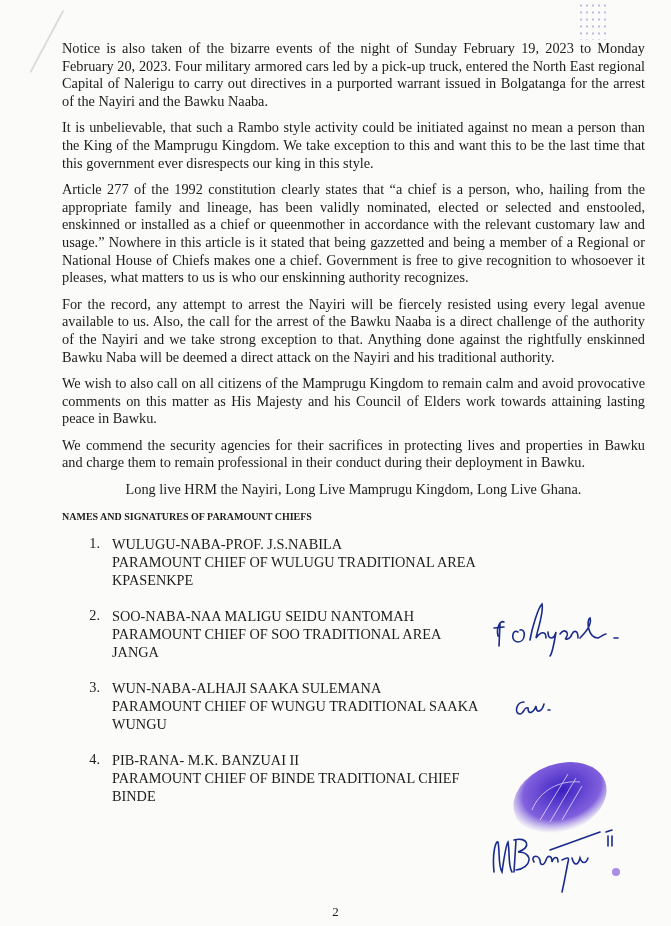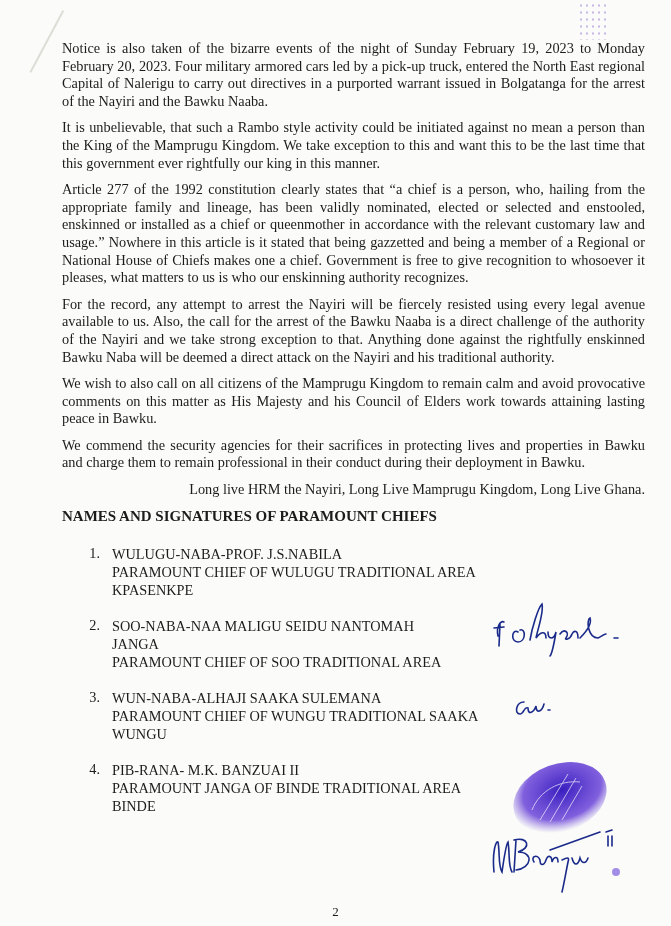--- a/index.html
+++ b/index.html
@@ -18,42 +18,42 @@
   .ink-specks {
     position: absolute; right: 38px; top: 2px; width: 30px; height: 38px;
     background-image: radial-gradient(#9b7fd3 0.8px, transparent 1.2px);
     background-size: 6px 7px; opacity: .55;
   }
   .body-text {
     position: absolute; left: 62px; top: 40px; width: 583px;
     font-size: 14.3px; line-height: 17.6px;
   }
   .para { margin: 0 0 9px 0; text-align: justify; }
-  .para.left { text-align: right; }
-  .heading { font-weight: bold; margin: 6px 0 20px 0; font-size: 15px; }
+  .para.left { text-align: center; }
+  .heading { font-weight: bold; margin: 6px 0 10px 0; font-size: 10px; }
   .chiefs { list-style: none; margin: 0; padding: 0; }
   .chief { display: flex; margin-bottom: 18px; }
   .chief .num { width: 50px; text-align: right; padding-right: 12px; box-sizing: border-box; }
   .chief .lines div { line-height: 18px; }
   .sig { position: absolute; }
   .page-number {
     position: absolute; left: 0; width: 671px; top: 904px;
     text-align: center; font-size: 13px;
   }
 </style>
 </head>
 <body>
 
 <div class="page">
   <div class="fold"></div>
   <div class="ink-specks"></div>
 
   <div class="body-text">
     <p class="para">Notice is also taken of the bizarre events of the night of Sunday February 19, 2023 to Monday February 20, 2023. Four military armored cars led by a pick-up truck, entered the North East regional Capital of Nalerigu to carry out directives in a purported warrant issued in Bolgatanga for the arrest of the Nayiri and the Bawku Naaba.</p>
-    <p class="para">It is unbelievable, that such a Rambo style activity could be initiated against no mean a person than the King of the Mamprugu Kingdom. We take exception to this and want this to be the last time that this government ever rightfully our king in this manner.</p>
+    <p class="para">It is unbelievable, that such a Rambo style activity could be initiated against no mean a person than the King of the Mamprugu Kingdom. We take exception to this and want this to be the last time that this government ever disrespects our king in this style.</p>
     <p class="para">Article 277 of the 1992 constitution clearly states that “a chief is a person, who, hailing from the appropriate family and lineage, has been validly nominated, elected or selected and enstooled, enskinned or installed as a chief or queenmother in accordance with the relevant customary law and usage.” Nowhere in this article is it stated that being gazzetted and being a member of a Regional or National House of Chiefs makes one a chief. Government is free to give recognition to whosoever it pleases, what matters to us is who our enskinning authority recognizes.</p>
     <p class="para">For the record, any attempt to arrest the Nayiri will be fiercely resisted using every legal avenue available to us. Also, the call for the arrest of the Bawku Naaba is a direct challenge of the authority of the Nayiri and we take strong exception to that. Anything done against the rightfully enskinned Bawku Naba will be deemed a direct attack on the Nayiri and his traditional authority.</p>
     <p class="para">We wish to also call on all citizens of the Mamprugu Kingdom to remain calm and avoid provocative comments on this matter as His Majesty and his Council of Elders work towards attaining lasting peace in Bawku.</p>
     <p class="para">We commend the security agencies for their sacrifices in protecting lives and properties in Bawku and charge them to remain professional in their conduct during their deployment in Bawku.</p>
     <p class="para left">Long live HRM the Nayiri, Long Live Mamprugu Kingdom, Long Live Ghana.</p>
 
     <div class="heading">NAMES AND SIGNATURES OF PARAMOUNT CHIEFS</div>
 
     <ol class="chiefs">
       <li class="chief">
@@ -61,37 +61,37 @@
         <div class="lines">
           <div>WULUGU-NABA-PROF. J.S.NABILA</div>
           <div>PARAMOUNT CHIEF OF WULUGU TRADITIONAL AREA</div>
           <div>KPASENKPE</div>
         </div>
       </li>
       <li class="chief">
         <span class="num">2.</span>
         <div class="lines">
           <div>SOO-NABA-NAA MALIGU SEIDU NANTOMAH</div>
+          <div>PARAMOUNT CHIEF OF SOO TRADITIONAL AREA</div>
           <div>JANGA</div>
-          <div>PARAMOUNT CHIEF OF SOO TRADITIONAL AREA</div>
         </div>
       </li>
       <li class="chief">
         <span class="num">3.</span>
         <div class="lines">
           <div>WUN-NABA-ALHAJI SAAKA SULEMANA</div>
           <div>PARAMOUNT CHIEF OF WUNGU TRADITIONAL SAAKA</div>
           <div>WUNGU</div>
         </div>
       </li>
       <li class="chief">
         <span class="num">4.</span>
         <div class="lines">
           <div>PIB-RANA- M.K. BANZUAI II</div>
-          <div>PARAMOUNT JANGA OF BINDE TRADITIONAL AREA</div>
+          <div>PARAMOUNT CHIEF OF BINDE TRADITIONAL CHIEF</div>
           <div>BINDE</div>
         </div>
       </li>
     </ol>
   </div>
 
   <svg class="sig" style="left:490px; top:598px;" width="150" height="60" viewBox="0 0 150 60">
     <g fill="none" stroke="#1a2a8a" stroke-width="1.6" stroke-linecap="round">
       <path d="M8 38 C6 30 10 22 14 24 M4 30 L14 29 M10 26 L9 48"></path>
       <path d="M28 34 C22 30 20 44 28 44 C36 44 36 30 30 32"></path>

